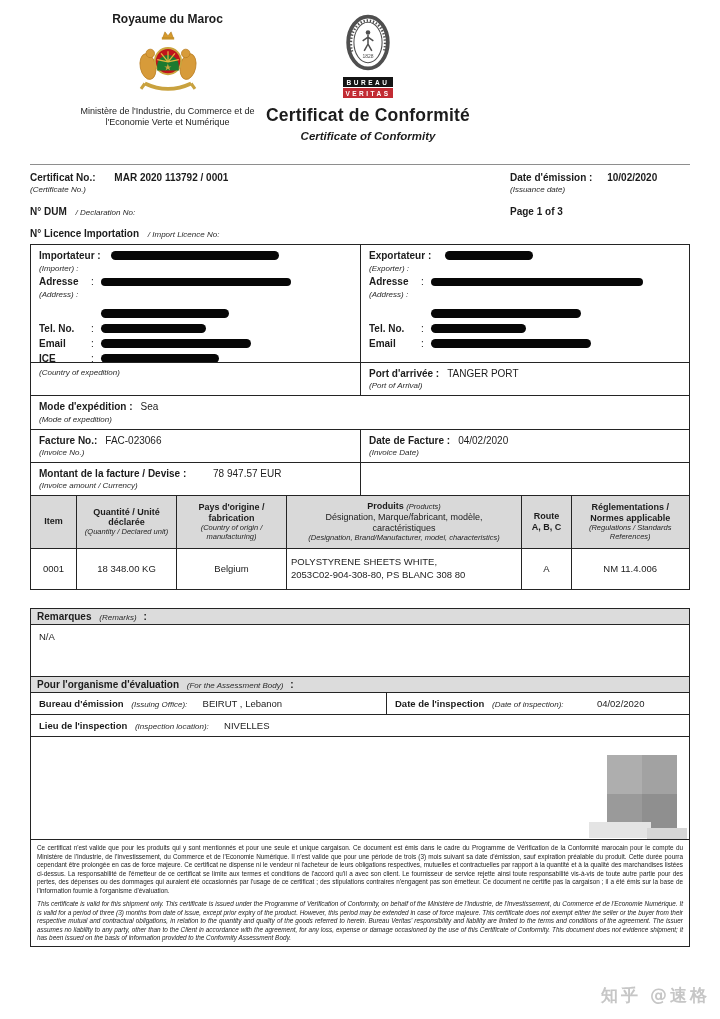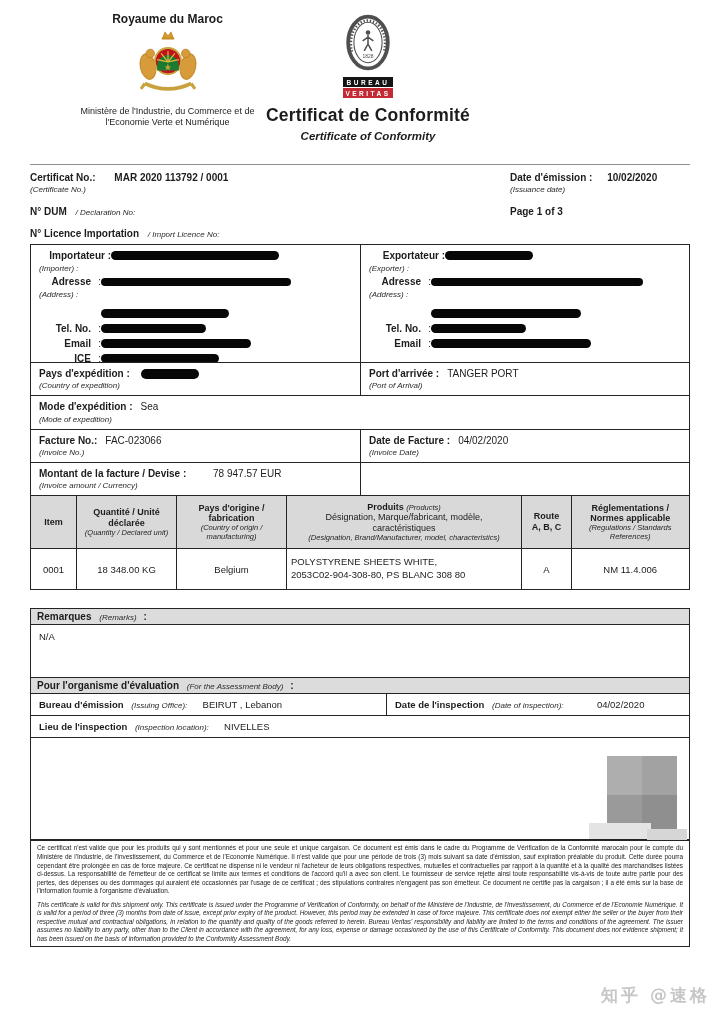--- a/index.html
+++ b/index.html
@@ -27,21 +27,21 @@
   .ci{position:absolute;white-space:nowrap;}
   .b{font-weight:bold;}
   .sub{font-size:8px;font-style:italic;color:#2a2a2a;}
   
   .box{border:1.3px solid #242424;box-sizing:border-box;}
   .row2{display:grid;grid-template-columns:329px 329px;}
   .row2 > .cell2{border-left:1.3px solid #242424;}
   .bt-row{border-top:1.3px solid #242424;}
   .cell{box-sizing:border-box;padding:5px 8px;font-size:10px;}
   
-  .party{height:117px;overflow:hidden;text-align:right;}
+  .party{height:117px;overflow:hidden;}
   .ln{display:flex;align-items:center;margin-bottom:2px;min-height:11px;}
   .k{font-weight:bold;}
   .kw{width:52px;font-weight:bold;}
   .colon{width:10px;}
   .bar{display:inline-block;height:9px;background:#070707;border-radius:5px;vertical-align:middle;}
   .redact-wrap{position:relative;display:inline-block;height:11px;}
   .frag{position:absolute;top:0;font-size:9px;color:#333;white-space:nowrap;}
   .bar-over{position:absolute;left:0;top:1.5px;height:8px;width:100%;background:#070707;border-radius:4px;}
   .spacer6{height:6px;}
   .indent{margin-left:62px;}
@@ -227,22 +227,20 @@
         <div class="ln" style="margin-top:4px;">
           <span class="kw">Email</span>
           <span class="colon">:</span>
           <span class="bar" style="width:160px;"></span>
         </div>
       </div>
     </div>
 
     <div class="row2 bt-row ship">
       <div class="cell">
-        <div class="lab-line"><span class="b">Pays d'expédition :</span>
-          <span class="bar" style="width:58px;height:10px;margin-left:8px;"></span></div>
         <div class="sub">(Country of expedition)</div>
       </div>
       <div class="cell cell2">
         <div class="lab-line"><span class="b">Port d'arrivée :</span><span class="val">TANGER PORT</span></div>
         <div class="sub">(Port of Arrival)</div>
       </div>
     </div>
 
     <div class="row2 bt-row ship">
       <div class="cell">

